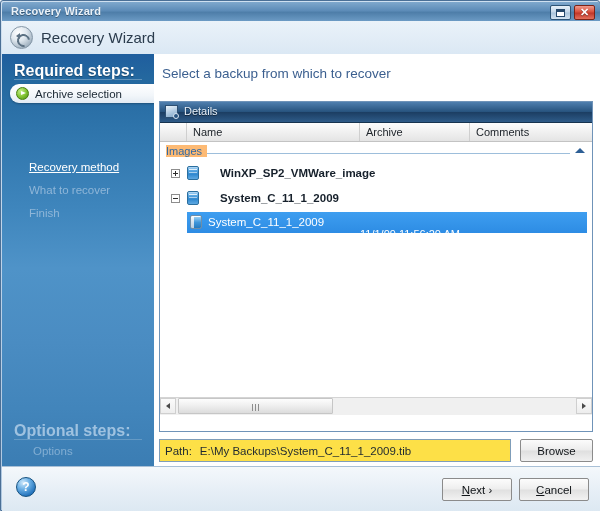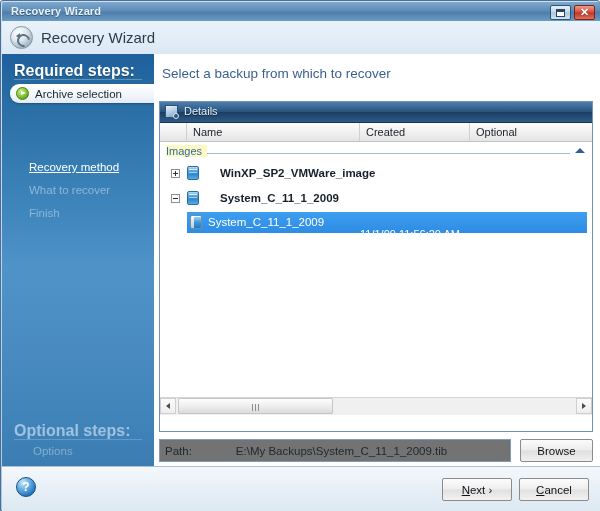--- a/index.html
+++ b/index.html
@@ -304,21 +304,21 @@
     position: absolute;
     left: 0; top: 3px;
     width: 100%;
     height: 16px;
   }
   .group-label {
     position: absolute;
     left: 6px; top: 0;
     font-size: 11px;
     color: #2f6aa6;
-    background: #fef9c3;
+    background: #fdba74;
     padding-right: 5px;
     white-space: nowrap;
   }
   .group-line {
     position: absolute;
     left: 6px; right: 22px; top: 8px;
     height: 1px;
     background: #9dbedb;
   }
   .group-chevron {
@@ -473,25 +473,24 @@
   .path-row {
     position: absolute;
     left: 5px; top: 385px;
     width: 434px; height: 23px;
   }
   .path-input {
     position: absolute;
     left: 0; top: 0;
     width: 352px; height: 23px;
     box-sizing: border-box;
-    background: #737373;
+    background: #fde047;
     border: 1px solid #7f9db9;
     display: flex;
     align-items: center;
-    gap: 36px;
   }
   .path-label {
     margin-left: 5px;
     font-size: 11.5px;
     color: #1d2830;
     white-space: nowrap;
   }
   .path-value {
     margin-left: 8px;
     font-size: 11.5px;
@@ -601,22 +600,22 @@
       <div class="details-panel">
 
         <div class="details-header">
           <div class="details-icon"></div>
           <div class="details-title">Details</div>
         </div>
 
         <div class="col-header">
           <div class="col-cell" style="left:0; width:27px;"></div>
           <div class="col-cell" style="left:27px; width:173px;">Name</div>
-          <div class="col-cell" style="left:200px; width:110px;">Created</div>
-          <div class="col-cell" style="left:310px; width:122px; border-right:none;">Optional</div>
+          <div class="col-cell" style="left:200px; width:110px;">Archive</div>
+          <div class="col-cell" style="left:310px; width:122px; border-right:none;">Comments</div>
         </div>
 
         <div class="list-body">
 
           <div class="group-row">
             <div class="group-line"></div>
             <div class="group-label">Images</div>
             <div class="group-chevron"></div>
           </div>
 

